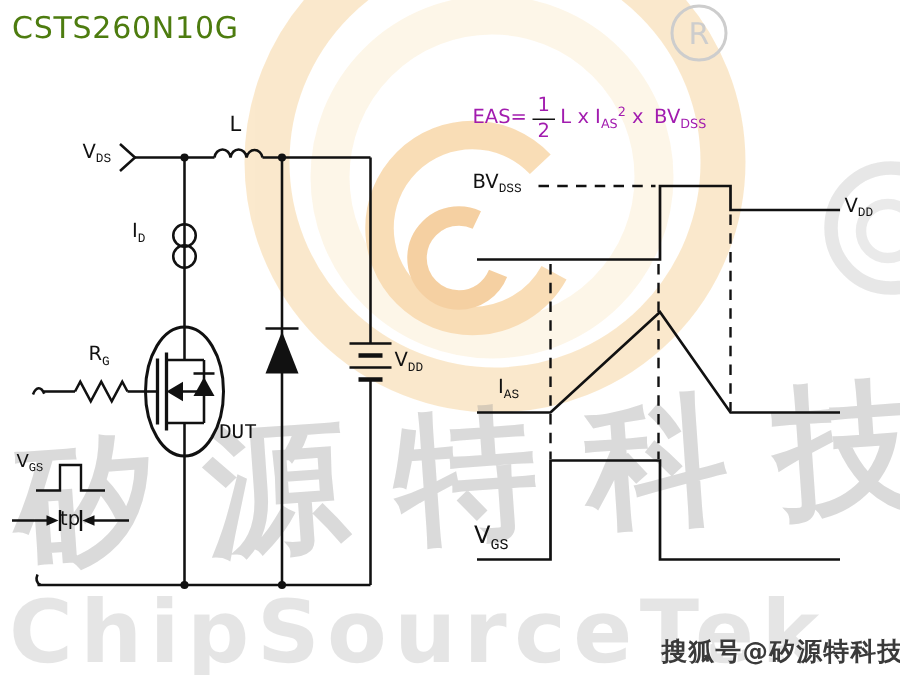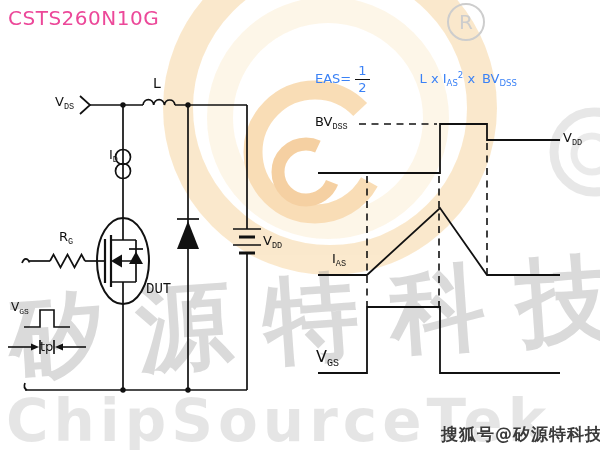--- a/index.html
+++ b/index.html
@@ -30,32 +30,32 @@
     font-size:17px;font-weight:700;letter-spacing:1px;color:#3a3a3a;
     text-shadow:1px 1px 0 rgba(255,255,255,0.9);white-space:nowrap;
   }
   
   .fig-svg{position:absolute;left:0;top:0;z-index:1;}
   
   .lbl{position:absolute;z-index:2;font-size:13px;font-weight:500;color:#111;white-space:nowrap;line-height:1;}
   .lbl .sb{font-size:8.5px;position:relative;top:3px;letter-spacing:0;font-family:Liberation Mono, monospace;}
   .lbl.big{font-size:16px;}
   .lbl.big .sb{font-size:10px;top:4px;}
-  .title{position:absolute;left:8px;top:6px;z-index:2;font-size:20px;font-weight:500;letter-spacing:0.5px;color:#ec4899;}
+  .title{position:absolute;left:8px;top:6px;z-index:2;font-size:20px;font-weight:500;letter-spacing:0.5px;color:#4d7c0f;}
   
   .equation{
     position:absolute;left:315px;top:64px;z-index:2;display:flex;align-items:center;gap:4px;
-    font-size:13px;font-weight:500;color:#3b82f6;line-height:1.15;
+    font-size:13px;font-weight:500;color:#a21caf;line-height:1.15;
   }
   .frac{display:inline-flex;flex-direction:column;align-items:center;}
   .frac .num{padding:0 3px;}
   .frac .den{border-top:1.4px solid #111;padding:1px 3px 0 3px;}
   .eq-sb{font-size:8.5px;position:relative;top:3px;}
   .eq-sp{font-size:8.5px;position:relative;top:-5px;}
-  .eq-term{white-space:nowrap;margin-left:46px;}
+  .eq-term{white-space:nowrap;}
 </style>
 </head>
 <body>
 
 <div class="stage">
 
   <div class="wm-layer">
     <svg width="600" height="450" viewBox="0 0 600 450" aria-hidden="true">
       <g opacity="0.55">
         <circle cx="330" cy="108" r="152" fill="none" stroke="#f7d7a4" stroke-width="30"></circle>
@@ -155,21 +155,21 @@
       </g>
     </g>
   </svg>
 
   <div class="title">CSTS260N10G</div>
 
   <div class="lbl" style="left:55px;top:95px;">
     <span>V</span><span class="sb">DS</span>
   </div>
   <div class="lbl" style="left:153px;top:76px;font-size:14px;">L</div>
-  <div class="lbl" style="left:88px;top:148px;margin-left:21px;">
+  <div class="lbl" style="left:88px;top:148px;">
     <span>I</span><span class="sb">D</span>
   </div>
   <div class="lbl" style="left:59px;top:230px;">
     <span>R</span><span class="sb">G</span>
   </div>
   <div class="lbl" style="left:146px;top:282px;font-size:14px;font-family:Liberation Mono, monospace;">DUT</div>
   <div class="lbl" style="left:11px;top:301px;font-size:12px;">
     <span>V</span><span class="sb" style="font-size:8px;">GS</span>
   </div>
   <div class="lbl" style="left:40px;top:340px;">tp</div>

